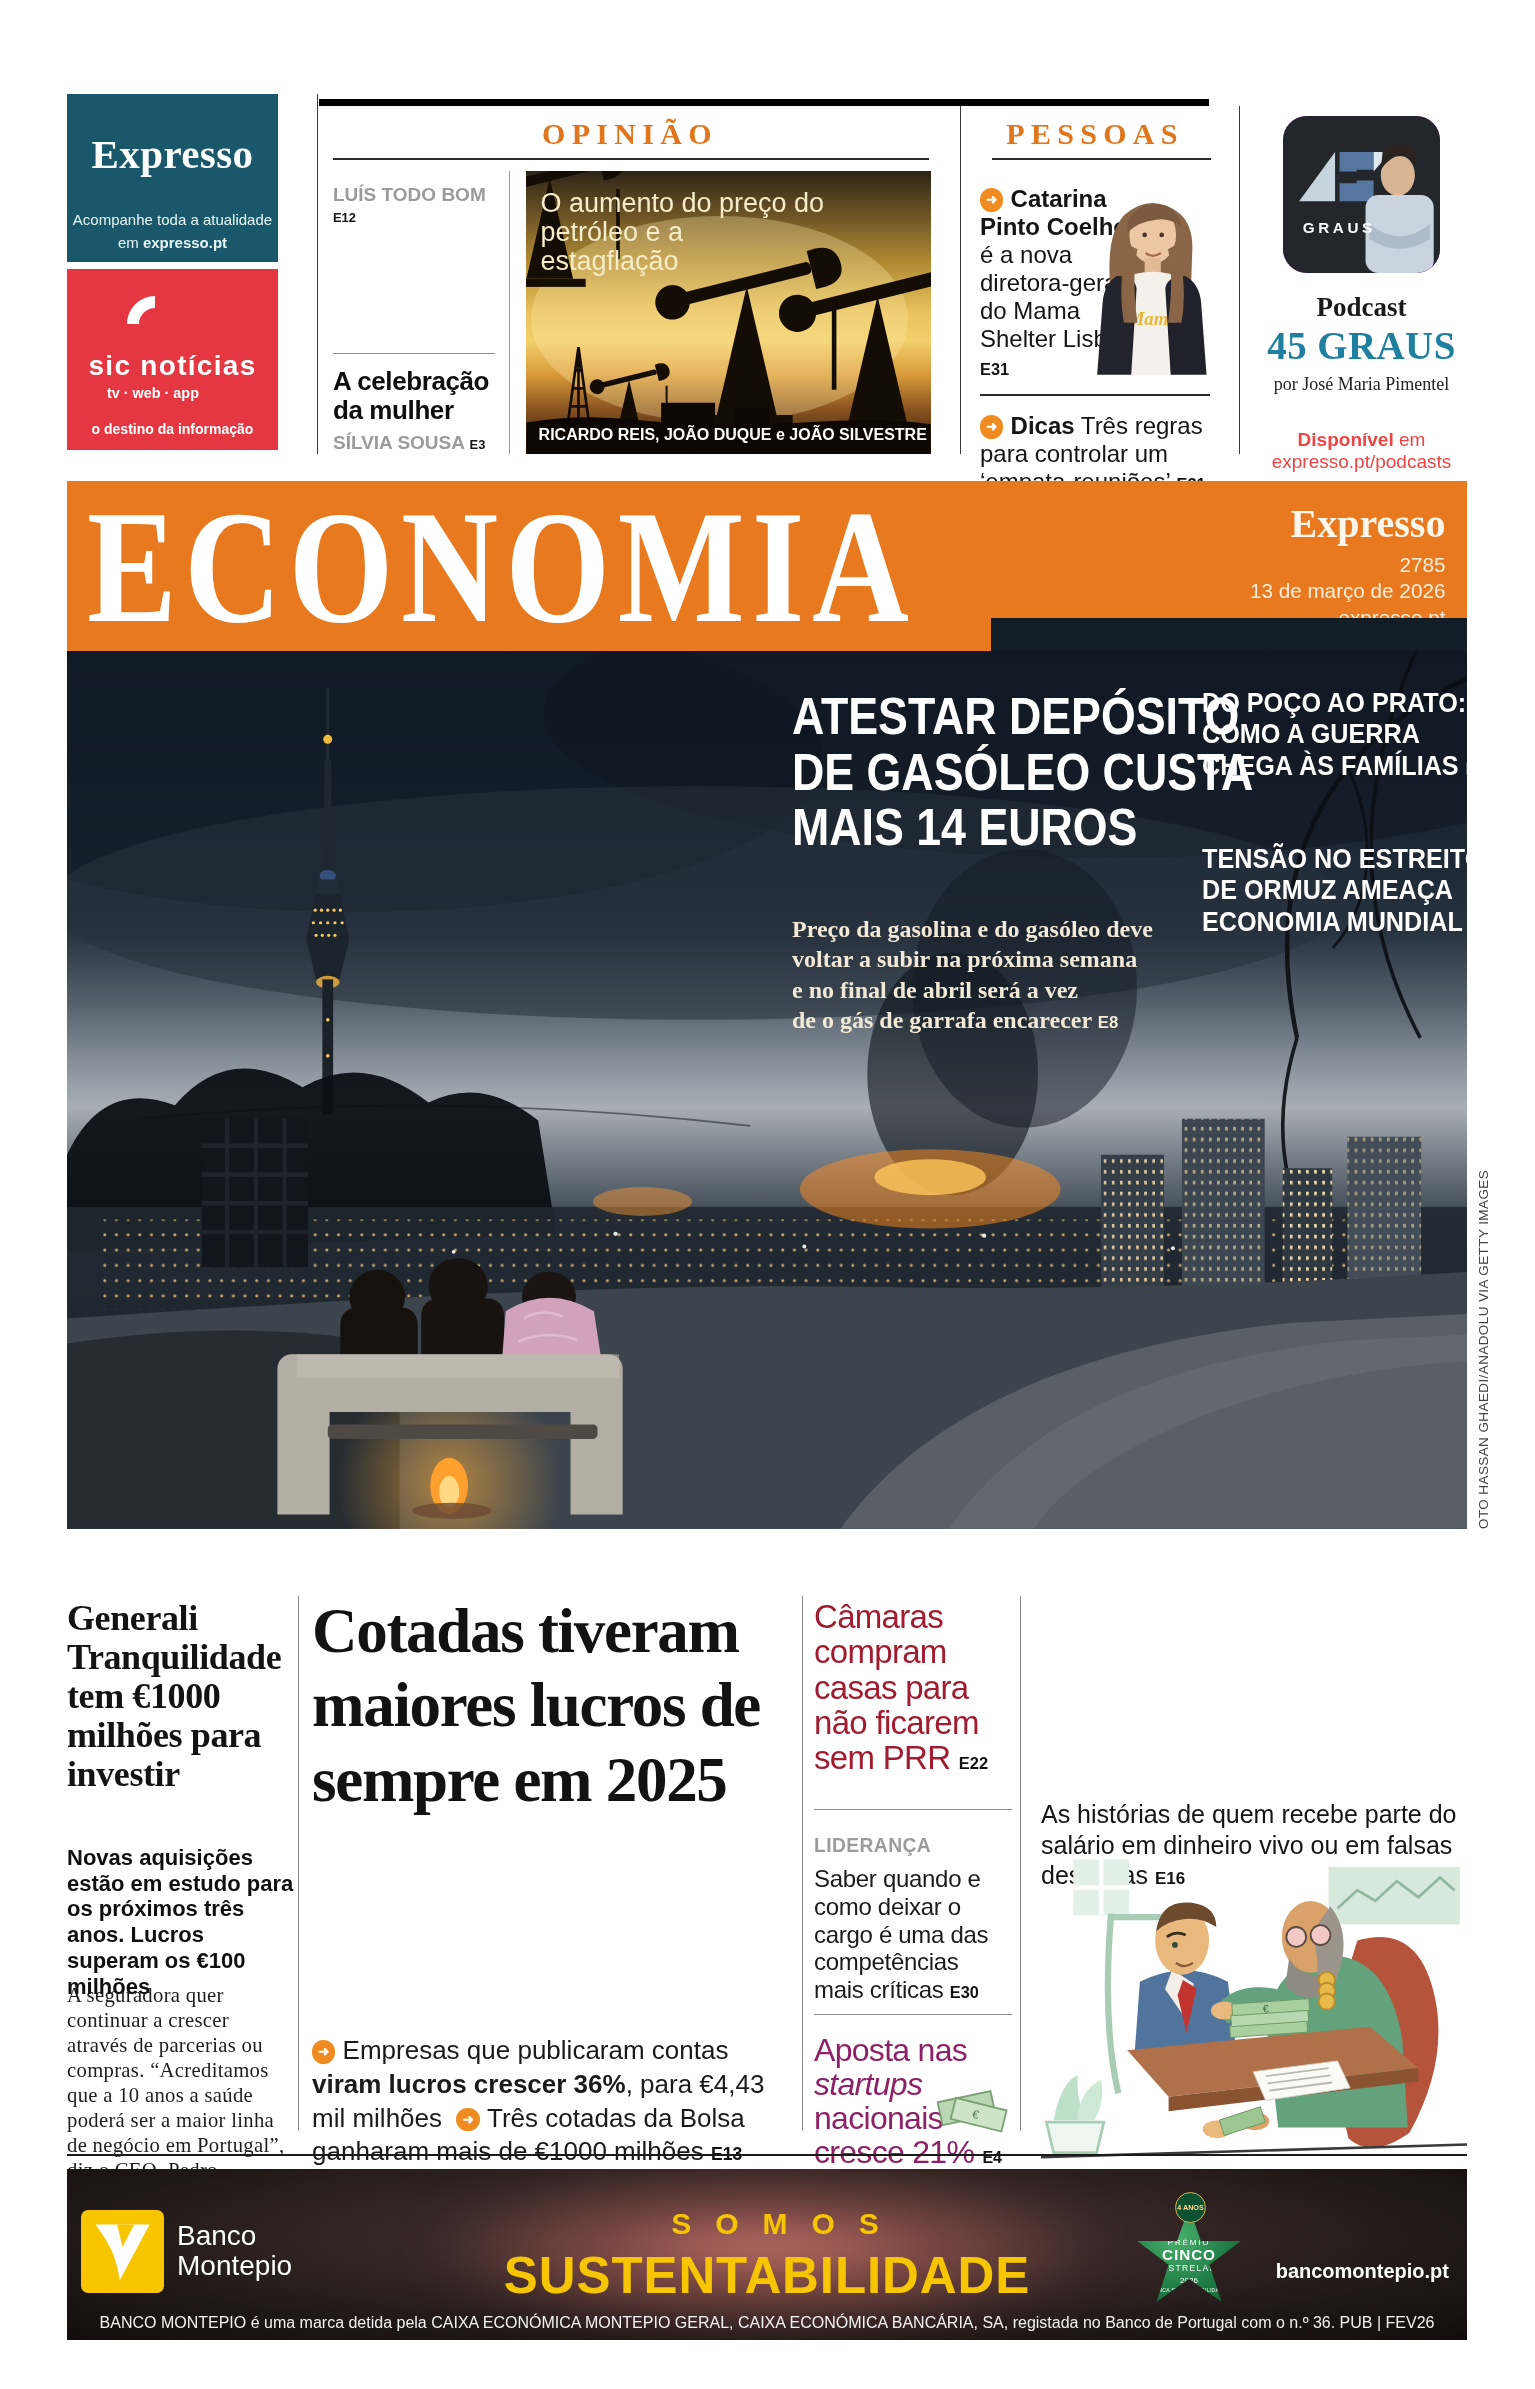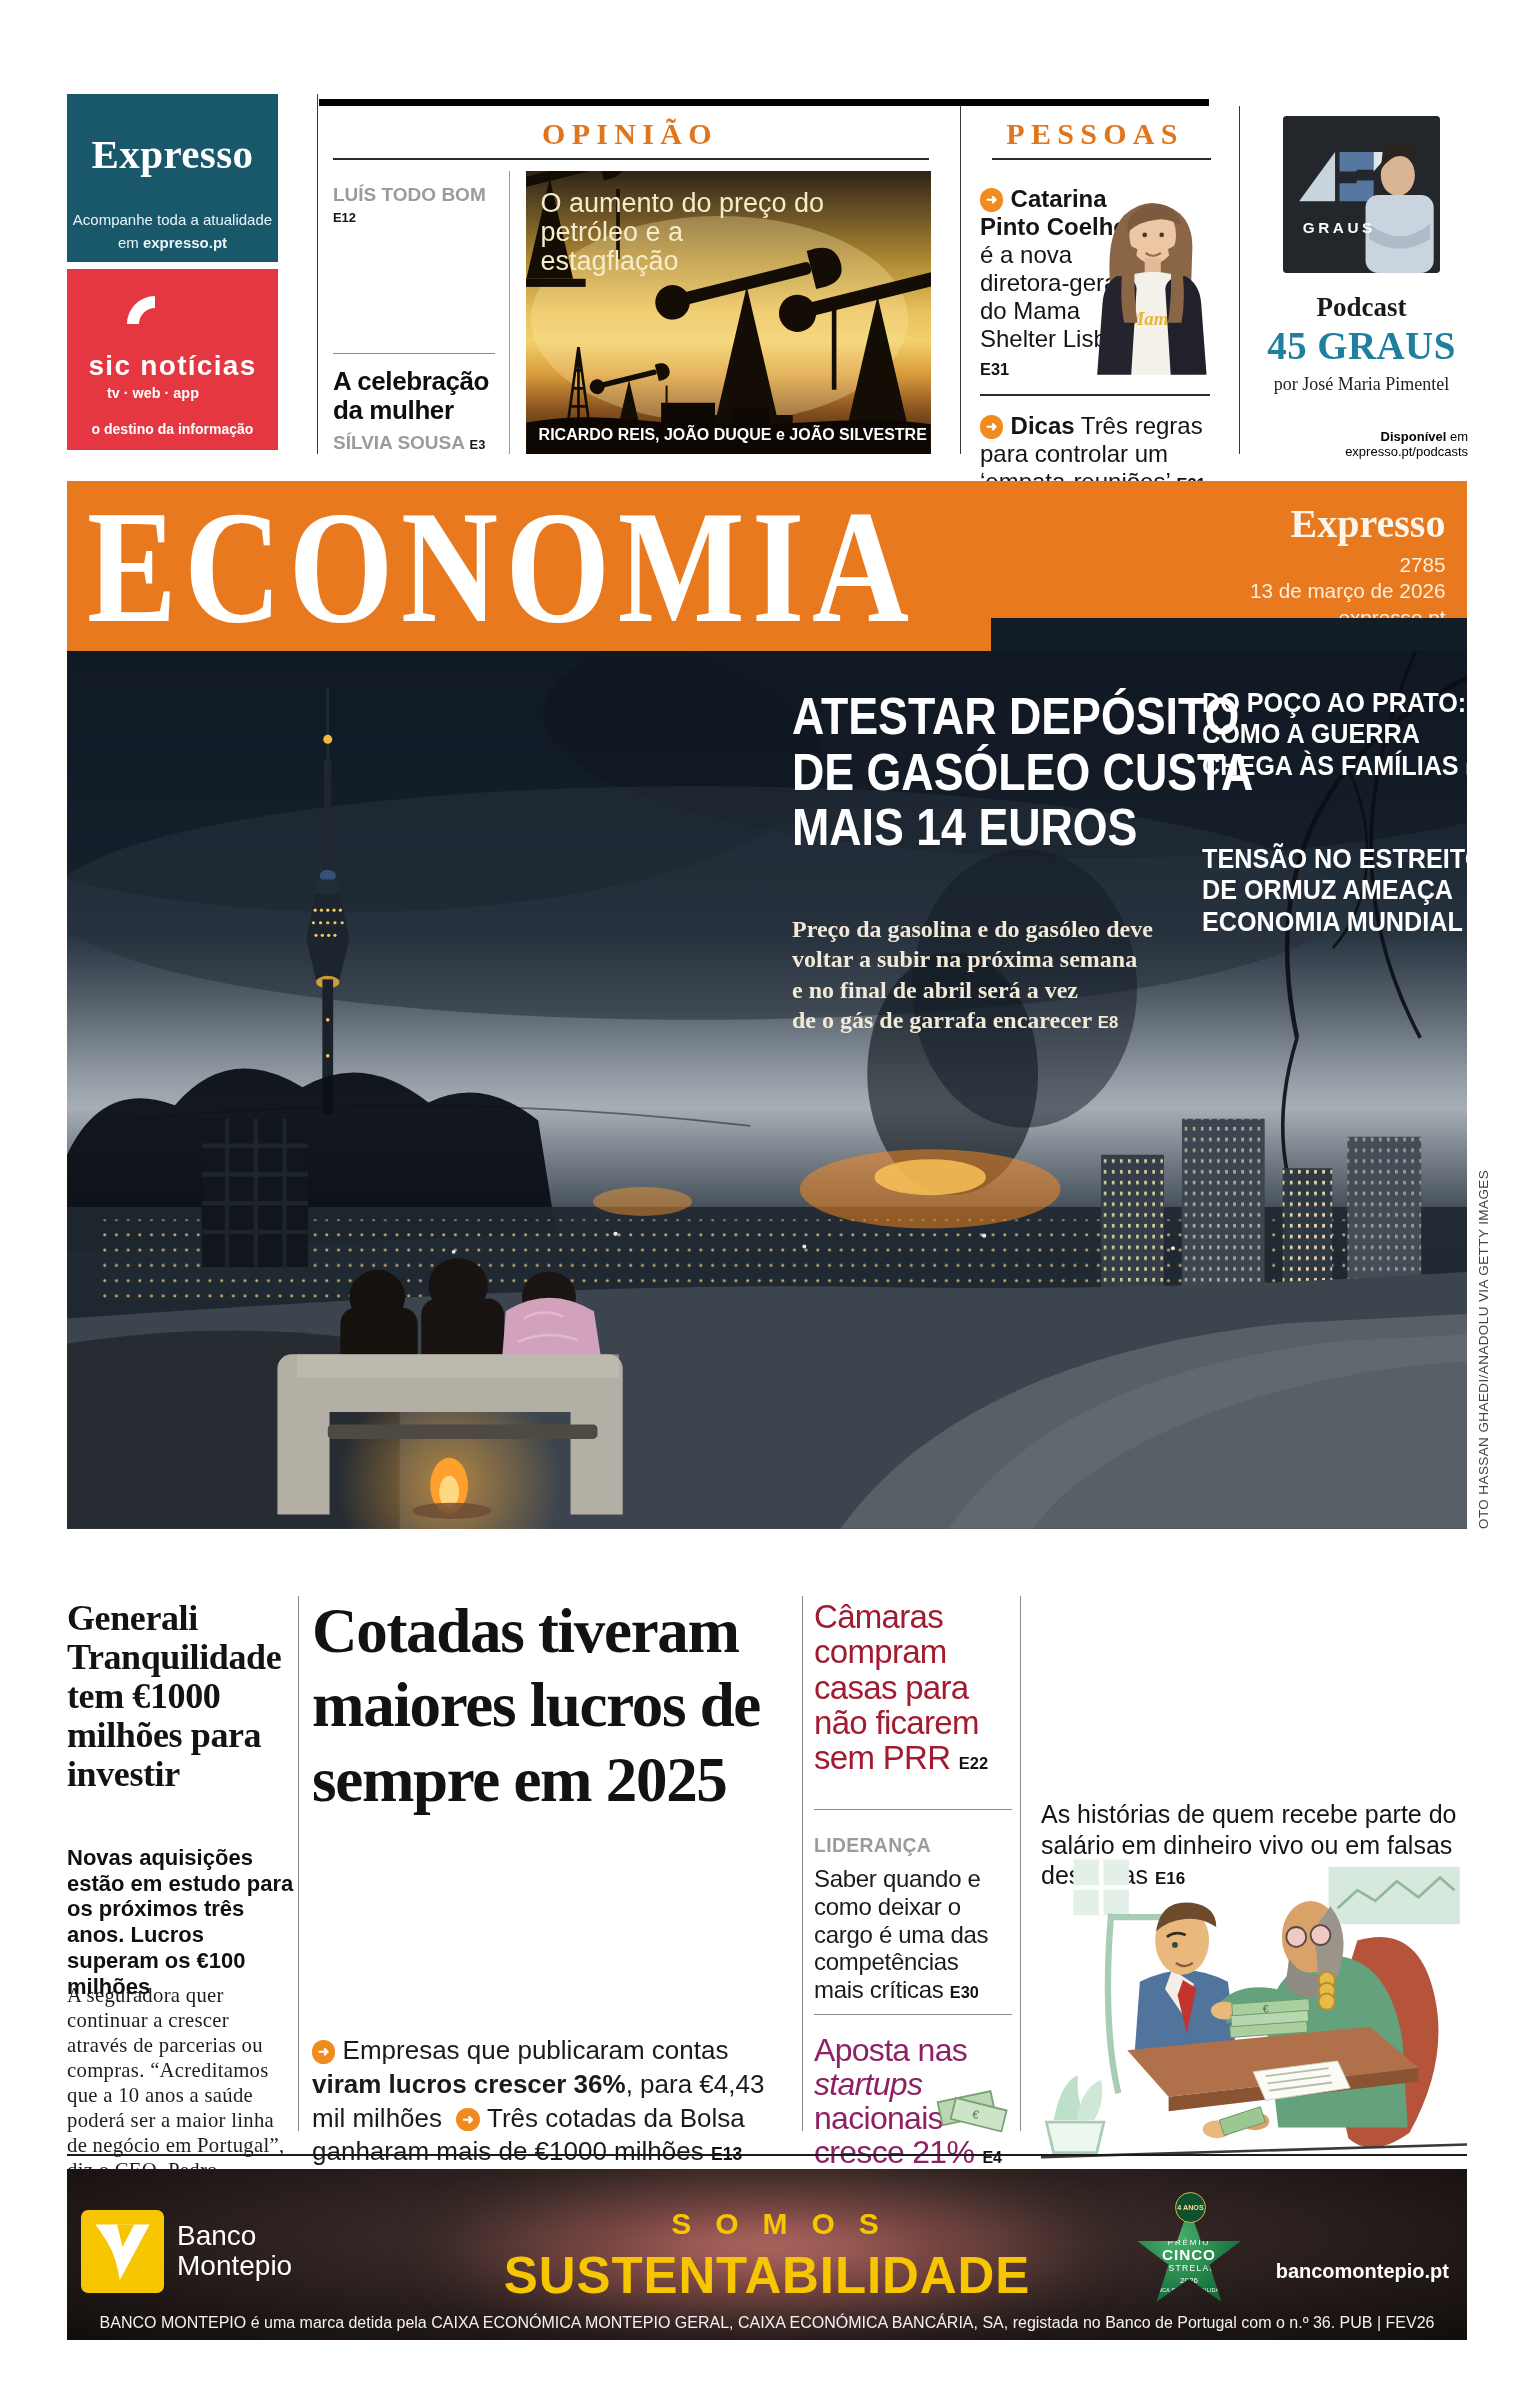--- a/index.html
+++ b/index.html
@@ -31,25 +31,25 @@
   .oil-title{font:400 27px/1.08 "Liberation Sans",sans-serif;color:#f6ecc9}
   .oil-cap{font:700 16px/1.1 "Liberation Sans",sans-serif;color:#fff;white-space:nowrap}
 
   
   .p-item{font:400 24px/1.17 "Liberation Sans",sans-serif;color:#141414}
   .p-item b{font-weight:700}
   .arrow-bullet{display:inline-flex;width:23.4px;height:23.4px;border-radius:50%;background:#ef8b1f;color:#fff;align-items:center;justify-content:center;vertical-align:2.7px;margin-right:7.2px;flex:none}
   .arrow-bullet::before{content:"\279C";font-size:13.5px;font-weight:700;line-height:1}
 
   
-  .pod-icon{background:#d946ef;border-radius:4px;overflow:hidden}
+  .pod-icon{background:#d946ef;border-radius:24px;overflow:hidden}
   .pod-kicker{font:700 27px/1 "Liberation Serif",serif;color:#1a1a1a;text-align:center}
   .pod-title{font:700 39px/1 "Liberation Serif",serif;color:#1f7f9e;text-align:center;letter-spacing:0.4px}
   .pod-author{font:400 18px/1 "Liberation Serif",serif;color:#222;text-align:center}
-  .pod-avail{font-size:13px;color:#000000;text-align:right}
+  .pod-avail{font-size:19px;color:#ef4444;text-align:center}
 
   
   .banner{background:#e8791f}
   .econ-title{font:700 160px/164px "Liberation Serif",serif;color:#fff;letter-spacing:9px;transform:scaleX(.84);transform-origin:0 0;white-space:nowrap}
   .ban-brand{font:700 40px/1 "Liberation Serif",serif;color:#fdf6ec}
   .ban-meta{font:400 20.7px/1.3 "Liberation Sans",sans-serif;color:#fbeedd;margin-top:7.2px}
 
   
   .photo{background:linear-gradient(180deg,#131d28 0%,#18232f 14%,#1d2935 24%,#27333f 32%,#55606b 40%,#8f98a1 48%,#a7aeb5 52%,#7b848d 57%,#4a545e 63%,#2e3842 69%,#262f39 75%,#343c45 84%,#454d55 92%,#51585f 100%)}
   .cov-h{font:700 52px/1.07 "Liberation Sans",sans-serif;color:#fff;transform:scaleX(.86);transform-origin:0 0;white-space:nowrap}

